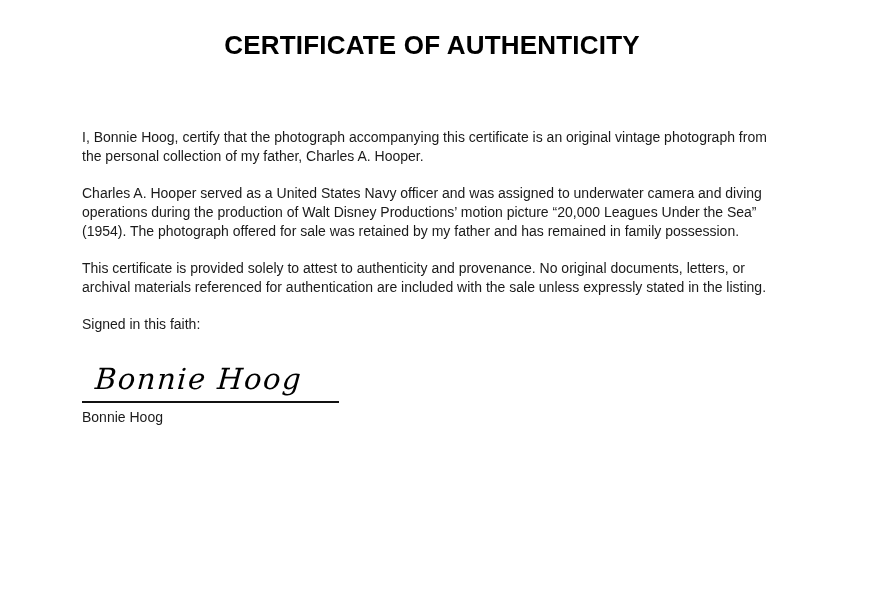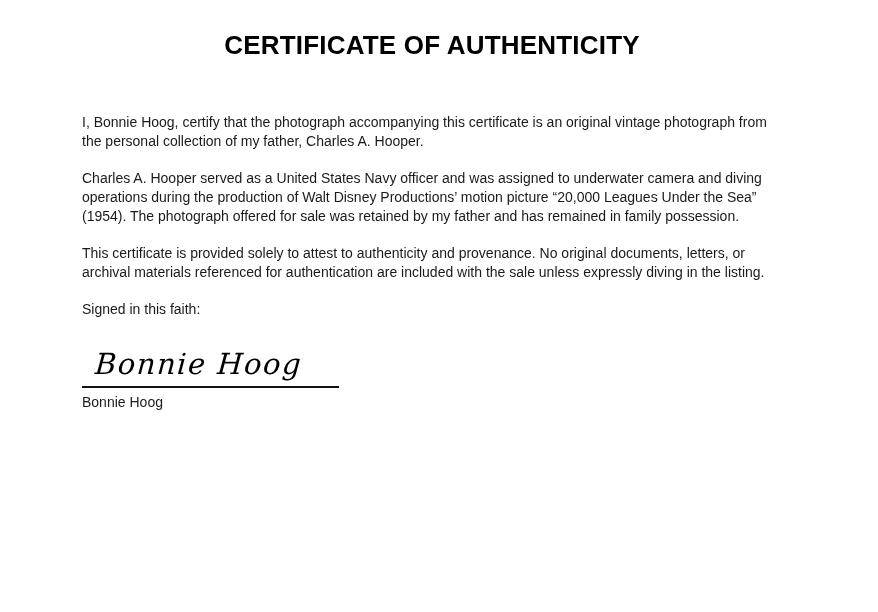--- a/index.html
+++ b/index.html
@@ -19,21 +19,21 @@
   .title {
     margin: 30px 96px 16px 82px;
     text-align: center;
     font-size: 26px;
     font-weight: bold;
     line-height: 1.2;
     color: var(--title, #000000);
     letter-spacing: 0.2px;
   }
   .content {
-    margin: 52px 96px 0 82px;
+    margin: 67px 96px 0 82px;
     font-size: 14px;
     line-height: 19px;
   }
   .content p {
     margin: 0 0 18px 0;
   }
   .signature-block {
     margin-top: 28px;
   }
   .signature-script {
@@ -70,21 +70,21 @@
 
   <h1 class="title">CERTIFICATE OF AUTHENTICITY</h1>
 
   <div class="content">
 
     <p>I, Bonnie Hoog, certify that the photograph accompanying this certificate is an original vintage photograph from the personal collection of my father, Charles A. Hooper.</p>
 
     <p>Charles A. Hooper served as a United States Navy officer and was assigned to underwater camera and diving operations during the production of Walt Disney Productions’ motion picture “20,000 Leagues Under the Sea” (1954). The photograph offered for sale was retained by my father and has remained in family possession.</p>
 
 
-    <p>This certificate is provided solely to attest to authenticity and provenance. No original documents, letters, or archival materials referenced for authentication are included with the sale unless expressly diving in the listing.</p>
+    <p>This certificate is provided solely to attest to authenticity and provenance. No original documents, letters, or archival materials referenced for authentication are included with the sale unless expressly stated in the listing.</p>
 
     <p>Signed in this faith:</p>
 
     <div class="signature-block">
       <div class="signature-script">Bonnie Hoog</div>
       <div class="signature-rule"></div>
       <div class="signatory-name">Bonnie Hoog</div>
     </div>
 
   </div>

